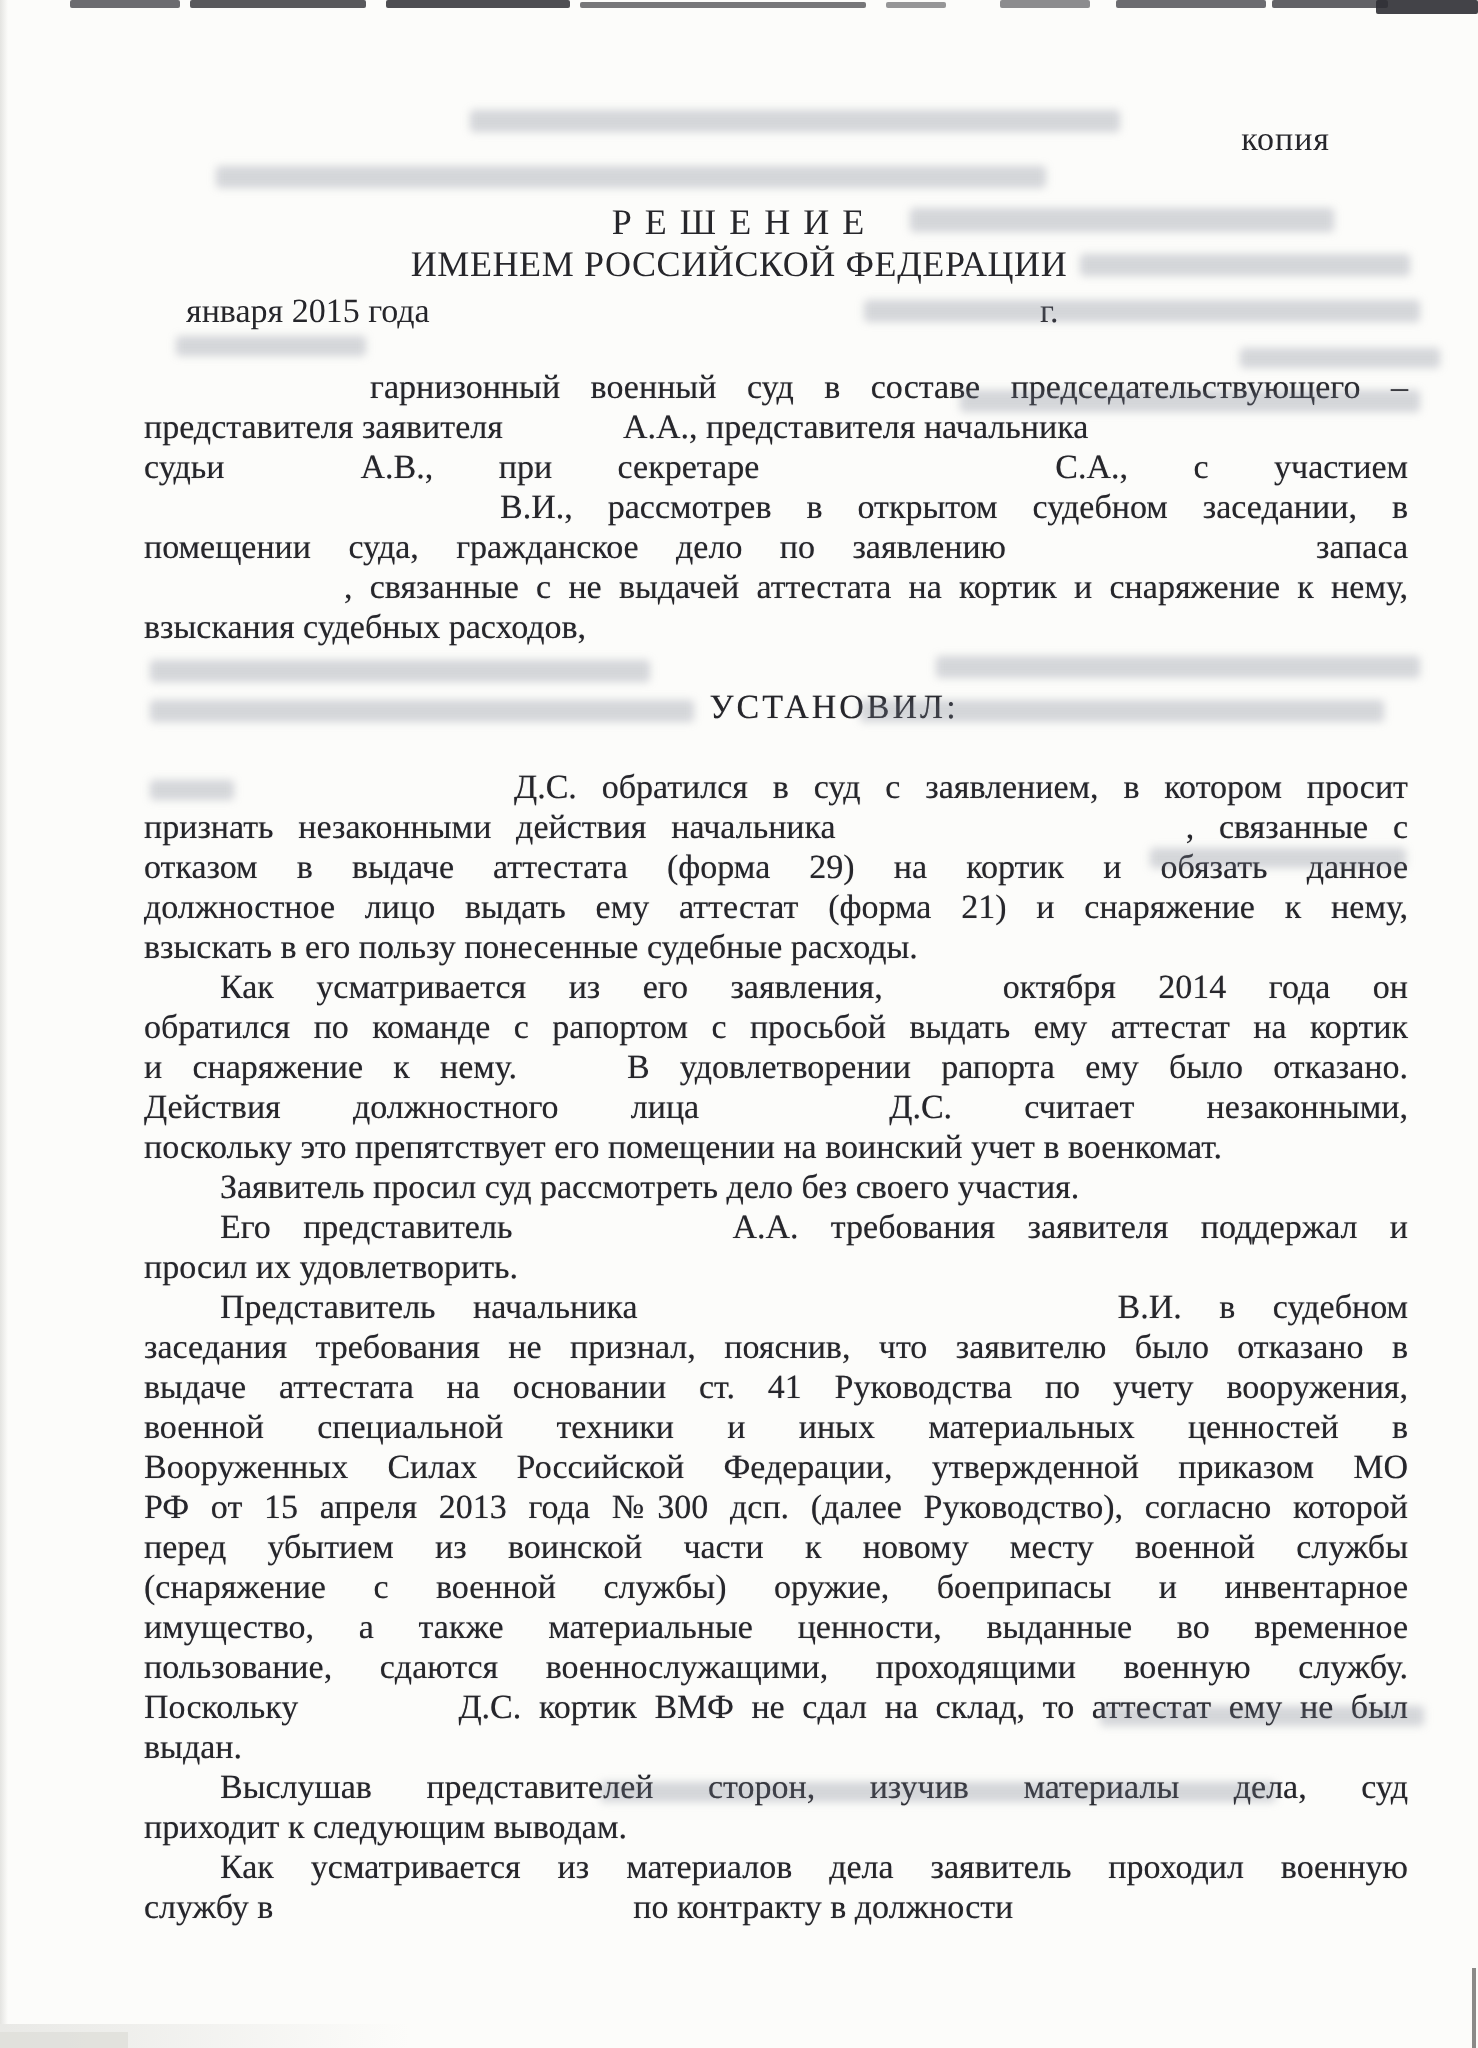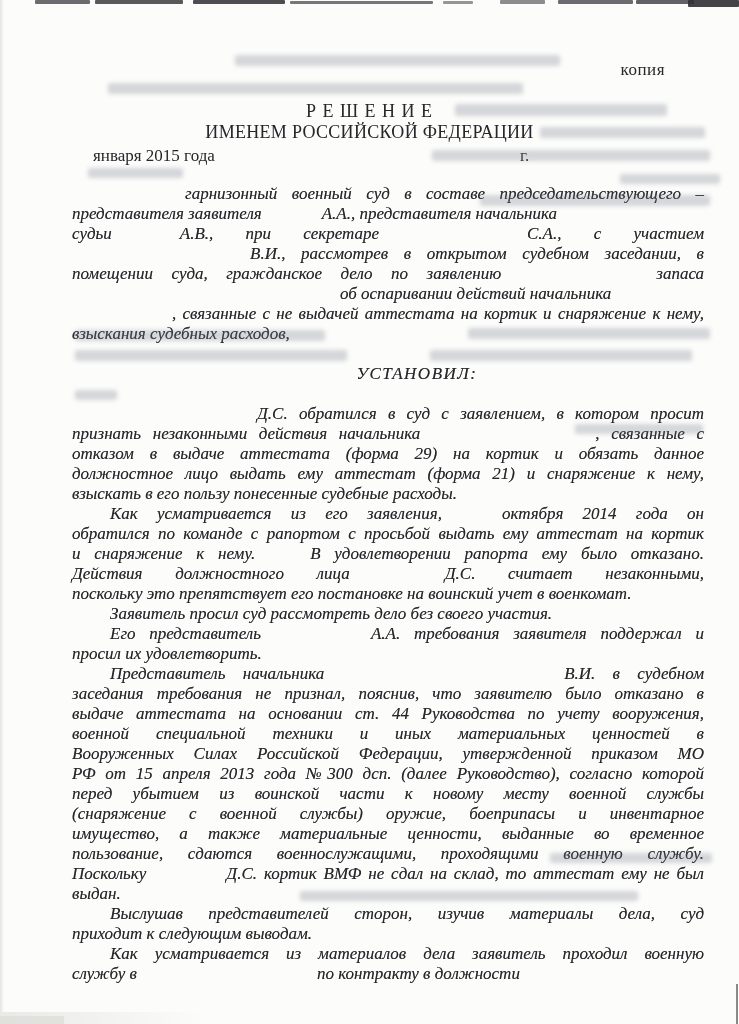--- a/index.html
+++ b/index.html
@@ -23,21 +23,20 @@
   .title-block{position:absolute;top:101px;left:0;width:739px;text-align:center;line-height:21px;font-size:18px;}
   .title-block .t1{letter-spacing:1px;}
   .title-block .t2{letter-spacing:.3px;}
   .date-left{position:absolute;top:146px;left:93px;font-size:17px;}
   .date-right{position:absolute;top:146px;left:520px;font-size:17px;}
 
   .doc-body{
     position:absolute;top:184px;left:72px;width:632px;
     font-size:17px;line-height:20px;
     text-shadow:0 0 .4px rgba(45,45,52,.55);
-    font-style:italic;
   }
   .ln{white-space:nowrap;height:20px;text-align:left;}
   .ln.j{text-align:justify;text-align-last:justify;text-justify:inter-word;}
   .gap{display:inline-block;height:1px;vertical-align:baseline;}
   .heading-line{
     height:20px;line-height:20px;margin:20px 0;
     text-align:center;padding-left:58px;letter-spacing:1.5px;
   }
 </style>
 </head>
@@ -58,40 +57,39 @@
 
   <div class="date-left">января  2015 года</div>
   <div class="date-right">г.</div>
 
   <div class="doc-body">
       <div class="ln j" style="padding-left: 113px;"><span class="t">гарнизонный военный суд в составе председательствующего –</span></div>
       <div class="ln"><span class="t">представителя заявителя</span><span class="gap" style="width: 60px;"></span><span class="t">А.А., представителя начальника</span></div>
       <div class="ln j"><span class="t">судьи</span><span class="gap" style="width: 68px;"></span><span class="t">А.В., при секретаре</span><span class="gap" style="width: 148px;"></span><span class="t">С.А., с участием</span></div>
       <div class="ln j" style="padding-left: 178px;"><span class="t">В.И.,  рассмотрев в открытом судебном заседании,  в</span></div>
       <div class="ln j"><span class="t">помещении суда,  гражданское дело по заявлению</span><span class="gap" style="width: 155px;"></span><span class="t">запаса</span></div>
-      <div class="ln" style="padding-left: 268px;"><span class="t">об оспаривании действий  начальника</span></div>
       <div class="ln j" style="padding-left: 100px;"><span class="t">, связанные с не выдачей аттестата на кортик и снаряжение к нему,</span></div>
       <div class="ln"><span class="t">взыскания судебных расходов,</span></div>
       <div class="heading-line">УСТАНОВИЛ:</div>
       <div class="ln j" style="padding-left: 185px;"><span class="t">Д.С.  обратился в суд с заявлением, в котором просит</span></div>
       <div class="ln j"><span class="t">признать незаконными действия начальника</span><span class="gap" style="width: 175px;"></span><span class="t">, связанные с</span></div>
       <div class="ln j"><span class="t">отказом в выдаче аттестата (форма 29) на кортик и обязать данное</span></div>
       <div class="ln j"><span class="t">должностное лицо выдать ему аттестат (форма 21) и снаряжение к нему,</span></div>
       <div class="ln"><span class="t">взыскать в его пользу понесенные судебные расходы.</span></div>
       <div class="ln j" style="padding-left: 38px;"><span class="t">Как усматривается из его заявления,</span><span class="gap" style="width: 60px;"></span><span class="t">октября  2014 года он</span></div>
       <div class="ln j"><span class="t">обратился по команде с рапортом  с просьбой  выдать ему аттестат на кортик</span></div>
       <div class="ln j"><span class="t">и снаряжение к нему.</span><span class="gap" style="width: 55px;"></span><span class="t">В удовлетворении рапорта  ему было отказано.</span></div>
       <div class="ln j"><span class="t">Действия должностного лица</span><span class="gap" style="width: 95px;"></span><span class="t">Д.С.   считает   незаконными,</span></div>
-      <div class="ln"><span class="t">поскольку это препятствует его постановке на воинский учет в военкомат.</span></div>
+      <div class="ln"><span class="t">поскольку это препятствует его помещении на воинский учет в военкомат.</span></div>
       <div class="ln" style="padding-left: 38px;"><span class="t">Заявитель просил суд рассмотреть дело без своего участия.</span></div>
       <div class="ln j" style="padding-left: 38px;"><span class="t">Его представитель</span><span class="gap" style="width: 110px;"></span><span class="t">А.А. требования заявителя поддержал и</span></div>
       <div class="ln"><span class="t">просил их удовлетворить.</span></div>
       <div class="ln j" style="padding-left: 38px;"><span class="t">Представитель начальника</span><span class="gap" style="width: 240px;"></span><span class="t">В.И. в судебном</span></div>
       <div class="ln j"><span class="t">заседания требования не признал, пояснив, что заявителю было отказано в</span></div>
-      <div class="ln j"><span class="t">выдаче аттестата на основании  ст. 44 Руководства по учету вооружения,</span></div>
+      <div class="ln j"><span class="t">выдаче аттестата на основании  ст. 41 Руководства по учету вооружения,</span></div>
       <div class="ln j"><span class="t">военной специальной техники и иных материальных ценностей в</span></div>
       <div class="ln j"><span class="t">Вооруженных Силах Российской Федерации, утвержденной приказом МО</span></div>
       <div class="ln j"><span class="t">РФ от 15 апреля 2013 года №300 дсп. (далее Руководство), согласно которой</span></div>
       <div class="ln j"><span class="t">перед убытием из воинской части к новому месту военной службы</span></div>
       <div class="ln j"><span class="t">(снаряжение с военной службы) оружие, боеприпасы и инвентарное</span></div>
       <div class="ln j"><span class="t">имущество, а также материальные ценности, выданные во временное</span></div>
       <div class="ln j"><span class="t">пользование, сдаются военнослужащими, проходящими военную службу.</span></div>
       <div class="ln j"><span class="t">Поскольку</span><span class="gap" style="width: 80px;"></span><span class="t">Д.С. кортик ВМФ не сдал на склад, то аттестат ему не был</span></div>
       <div class="ln"><span class="t">выдан.</span></div>
       <div class="ln j" style="padding-left: 38px;"><span class="t">Выслушав представителей сторон, изучив материалы дела, суд</span></div>

